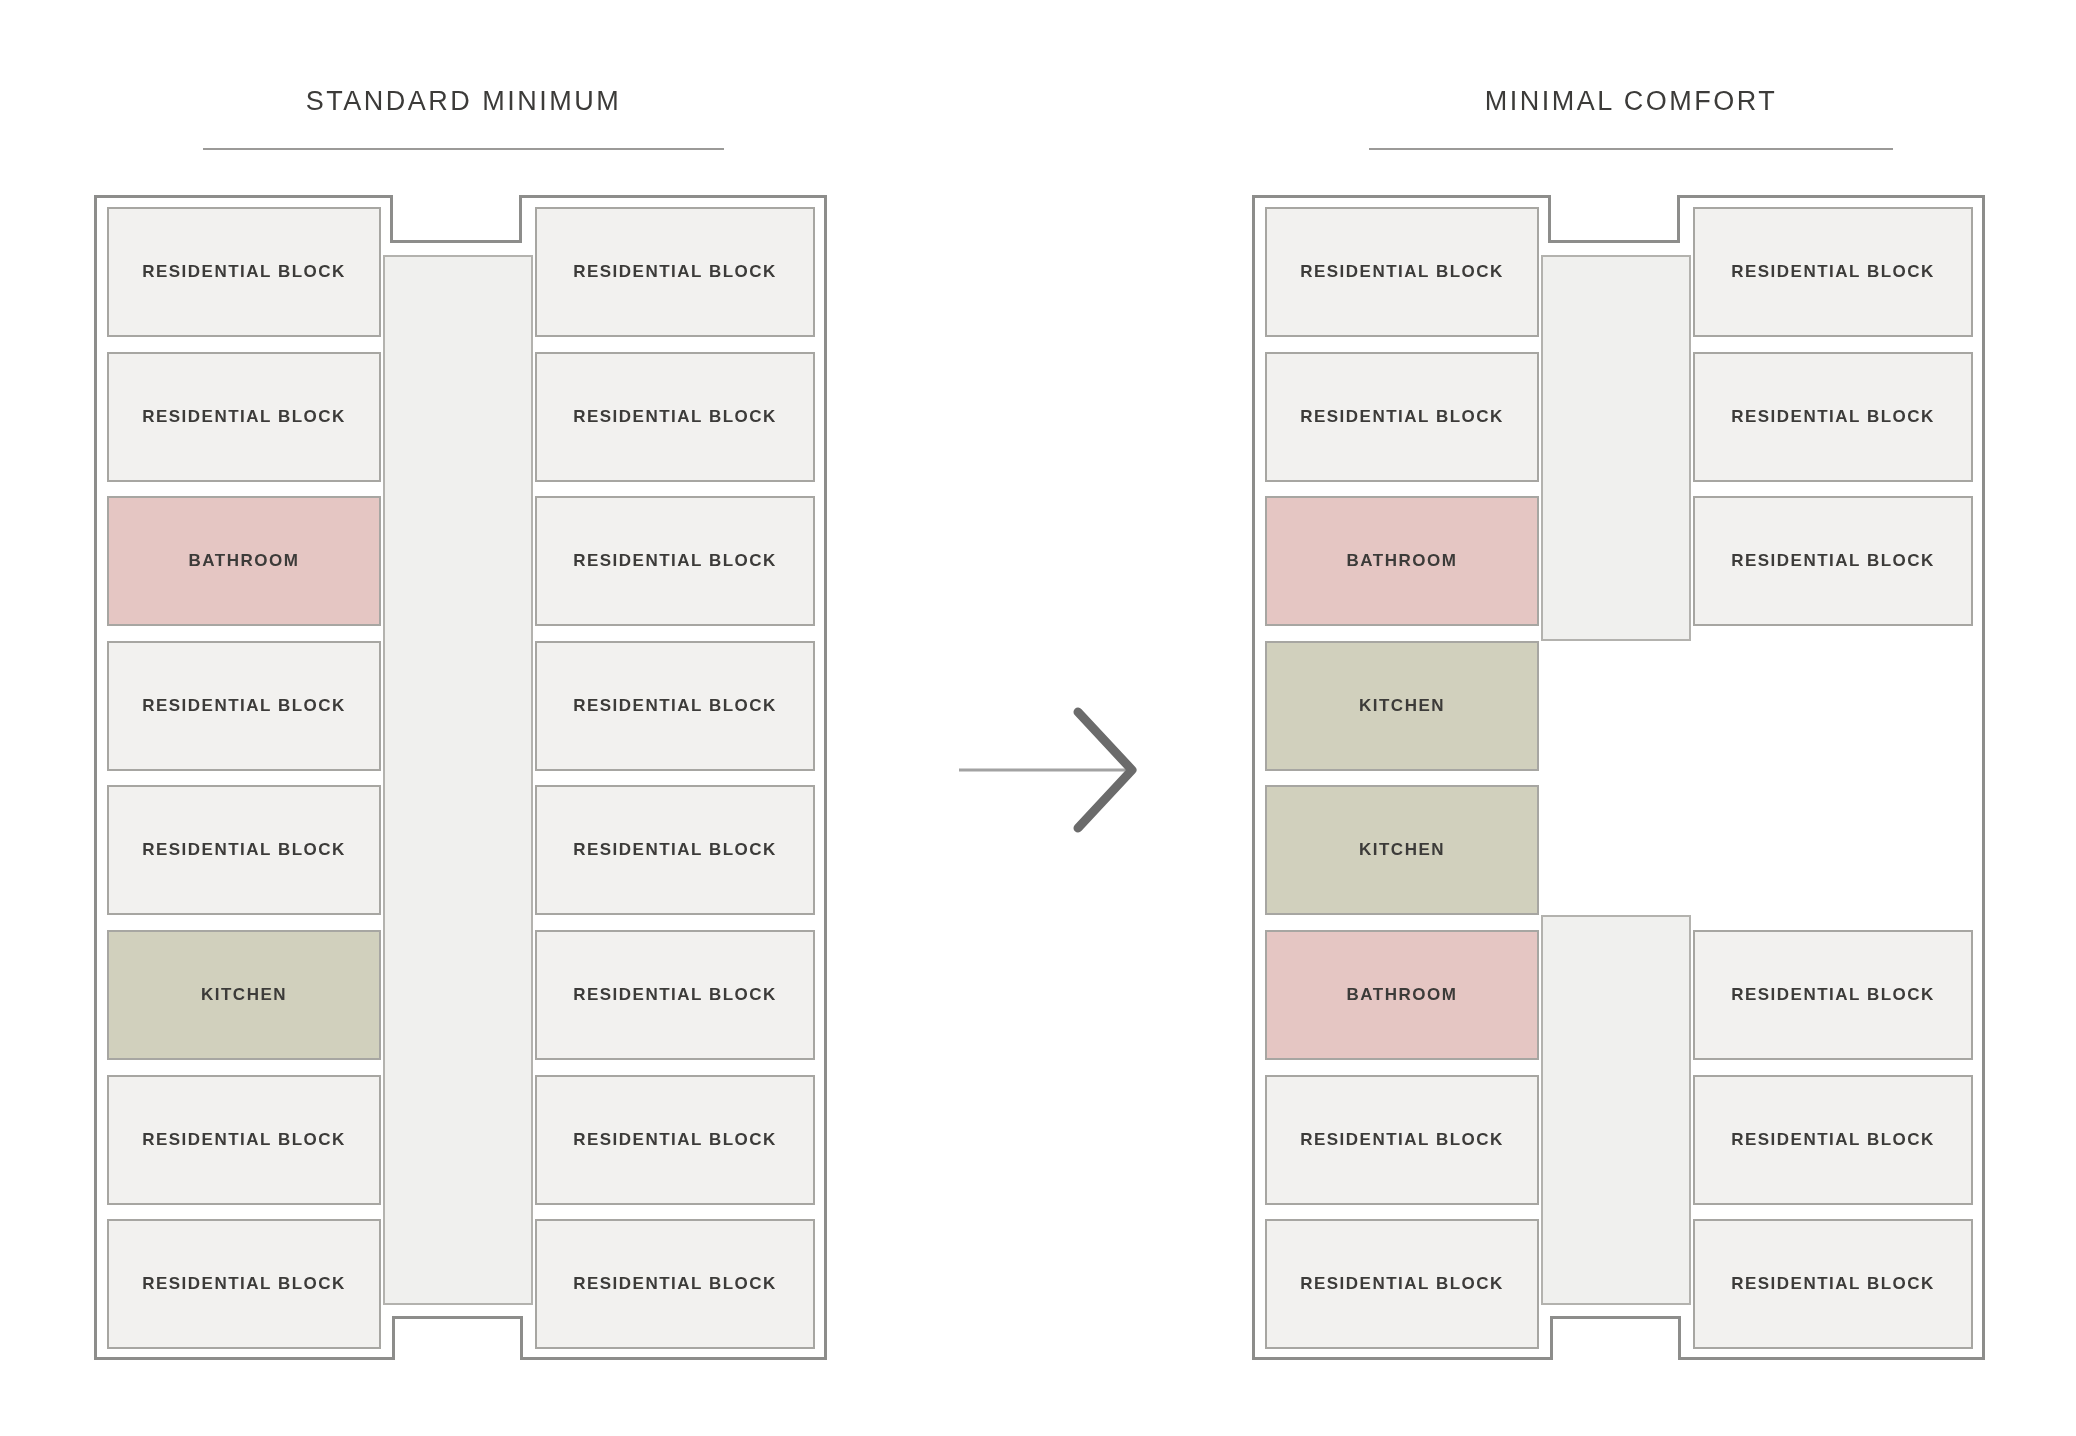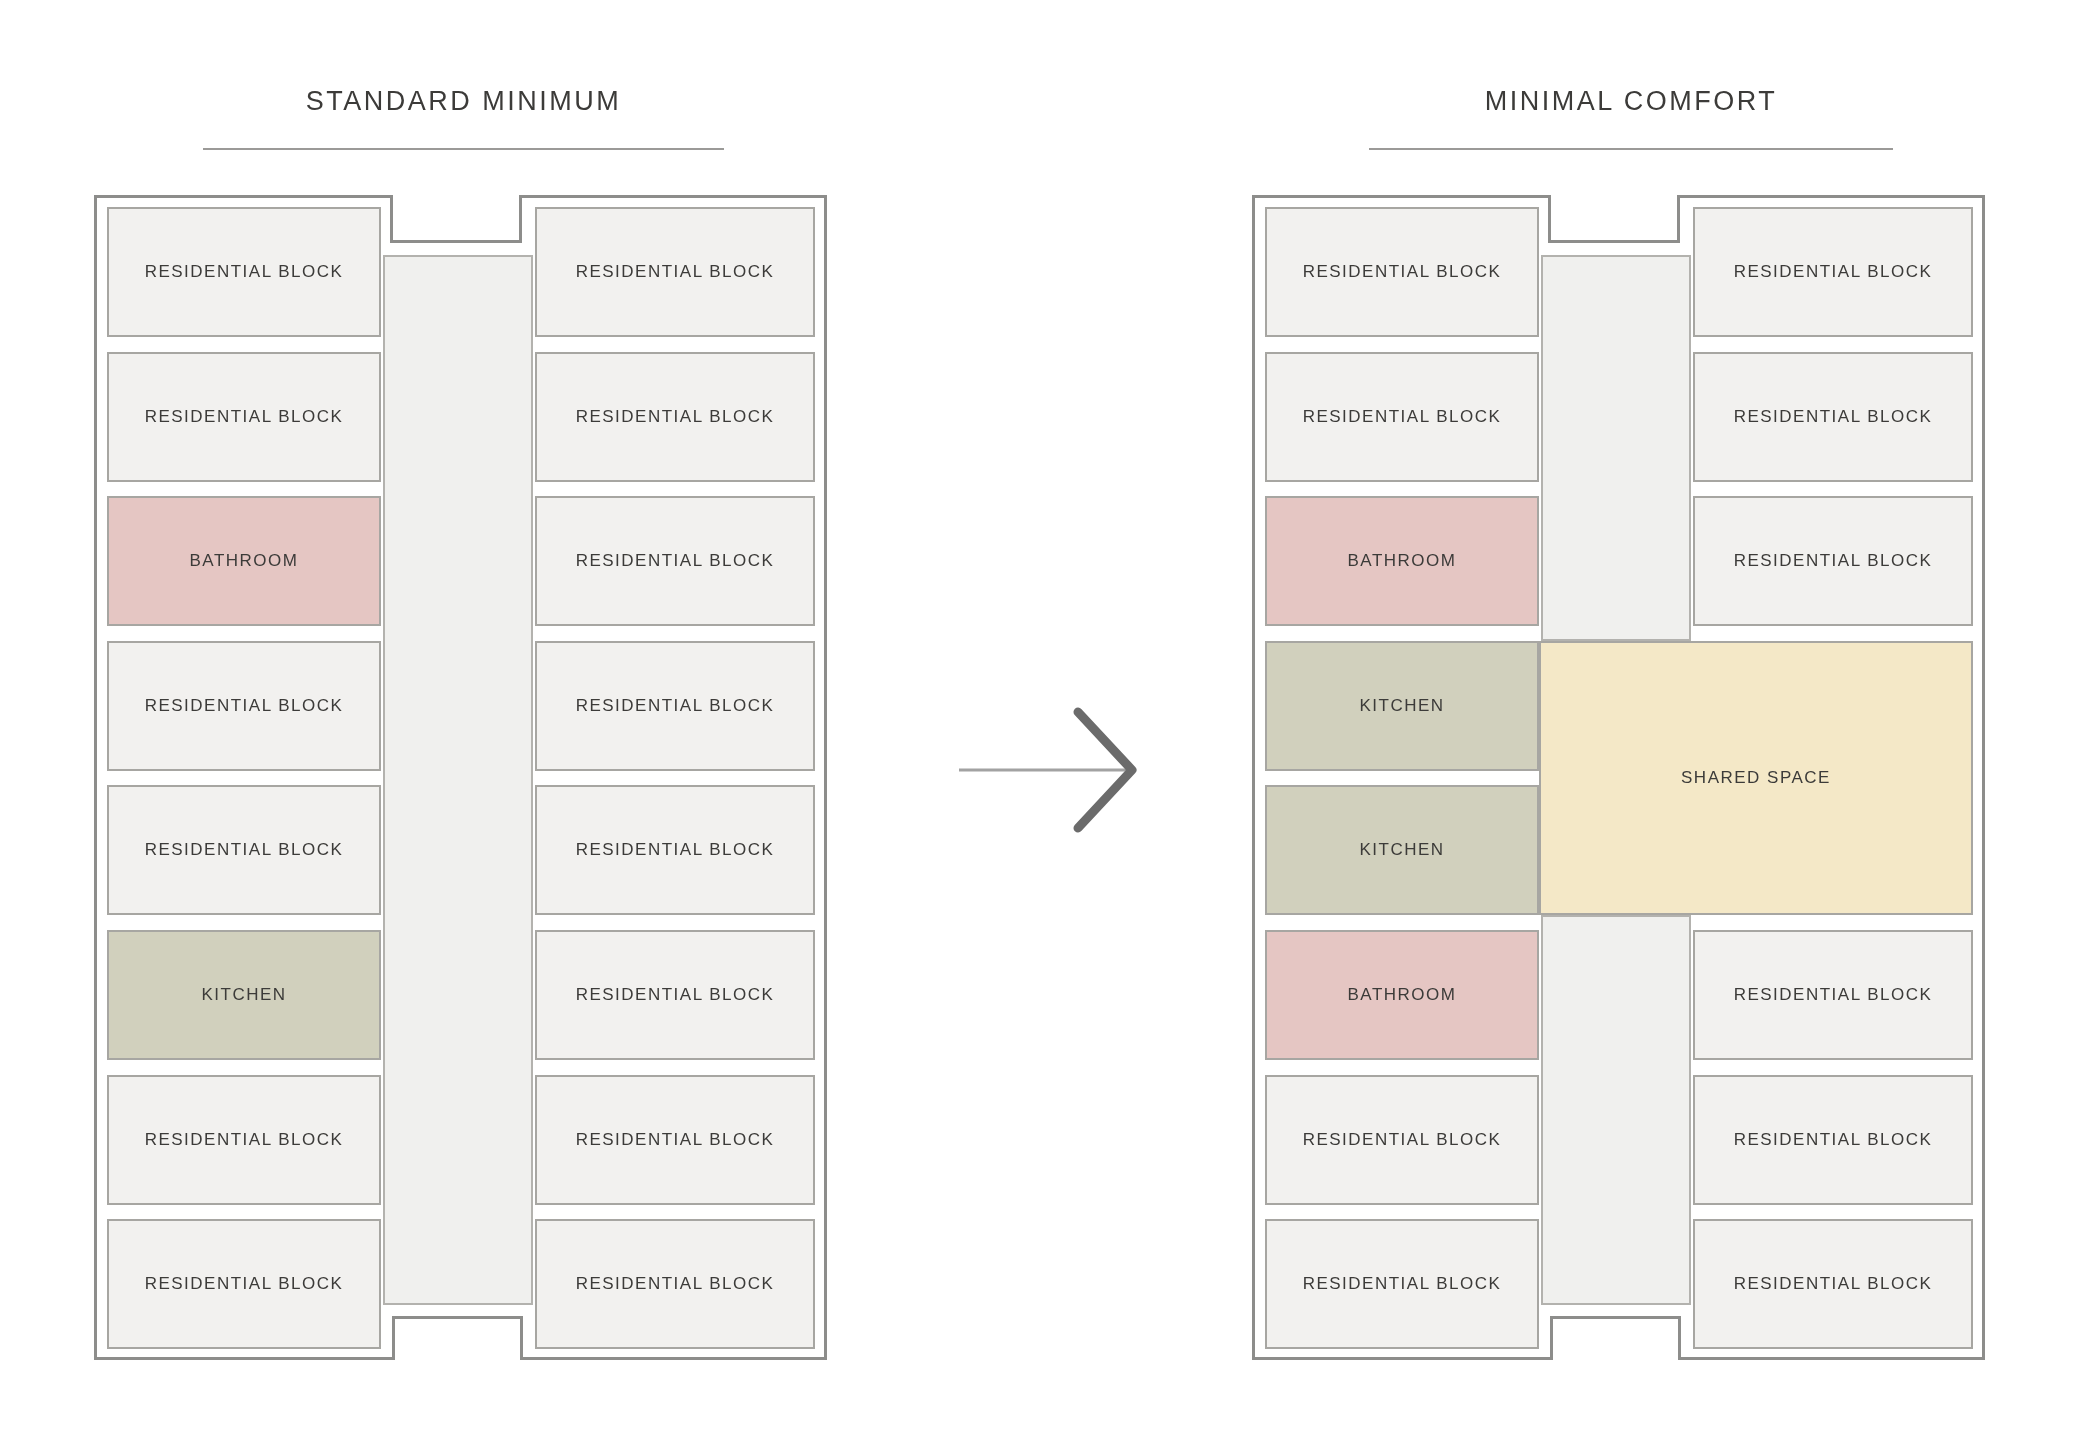--- a/index.html
+++ b/index.html
@@ -53,21 +53,21 @@
     border: 2px solid #b3b2ae;
   }
   .room {
     position: absolute;
     border: 2px solid var(--room-border, #a7a6a2);
     display: flex;
     align-items: center;
     justify-content: center;
     text-align: center;
     font-size: 17px;
-    font-weight: 400;
+    font-weight: 700;
     letter-spacing: 1.5px;
     color: var(--text, #3c3b39);
   }
   .arrow-svg { position: absolute; left: 930px; top: 690px; }
   .arrow-line { stroke: var(--arrow-line, #a2a2a2); stroke-width: 3; }
   .arrow-chevron {
     stroke: var(--arrow-chevron, #6b6b6b);
     stroke-width: 9; fill: none;
     stroke-linecap: round; stroke-linejoin: round;
   }
@@ -124,16 +124,15 @@
       <div class="room" style="left: 13px; top: 590px; width: 274px; height: 130px; background: rgb(209, 208, 189);">KITCHEN</div>
       <div class="room" style="left: 13px; top: 735px; width: 274px; height: 130px; background: rgb(229, 198, 195);">BATHROOM</div>
       <div class="room" style="left: 13px; top: 880px; width: 274px; height: 130px; background: rgb(242, 241, 239);">RESIDENTIAL BLOCK</div>
       <div class="room" style="left: 13px; top: 1024px; width: 274px; height: 130px; background: rgb(242, 241, 239);">RESIDENTIAL BLOCK</div>
       <div class="room" style="left: 441px; top: 12px; width: 280px; height: 130px; background: rgb(242, 241, 239);">RESIDENTIAL BLOCK</div>
       <div class="room" style="left: 441px; top: 157px; width: 280px; height: 130px; background: rgb(242, 241, 239);">RESIDENTIAL BLOCK</div>
       <div class="room" style="left: 441px; top: 301px; width: 280px; height: 130px; background: rgb(242, 241, 239);">RESIDENTIAL BLOCK</div>
       <div class="room" style="left: 441px; top: 735px; width: 280px; height: 130px; background: rgb(242, 241, 239);">RESIDENTIAL BLOCK</div>
       <div class="room" style="left: 441px; top: 880px; width: 280px; height: 130px; background: rgb(242, 241, 239);">RESIDENTIAL BLOCK</div>
       <div class="room" style="left: 441px; top: 1024px; width: 280px; height: 130px; background: rgb(242, 241, 239);">RESIDENTIAL BLOCK</div>
-      <div class="room" style="left: 287px; top: 446px; width: 434px; height: 274px; background: rgb(244, 232, 199);">SHARED SPACE</div>
     </div>
 
 </div>
 
 </body></html>

